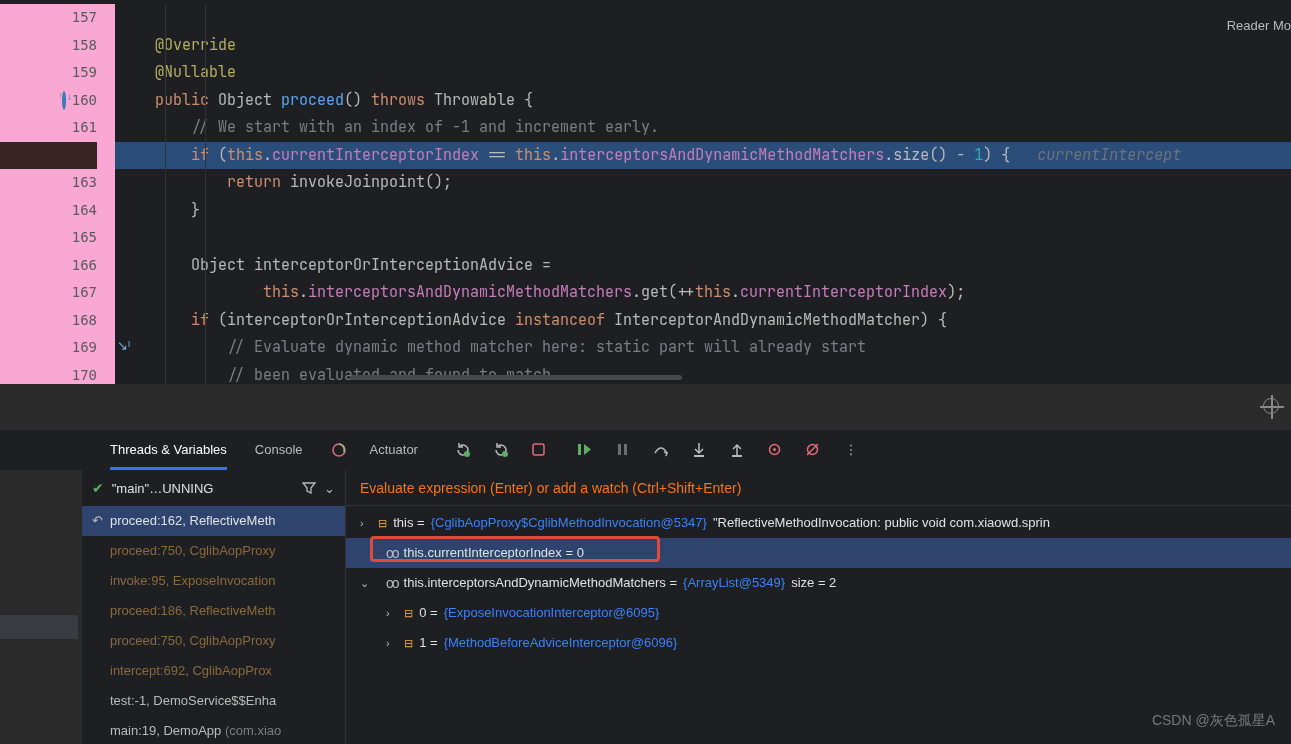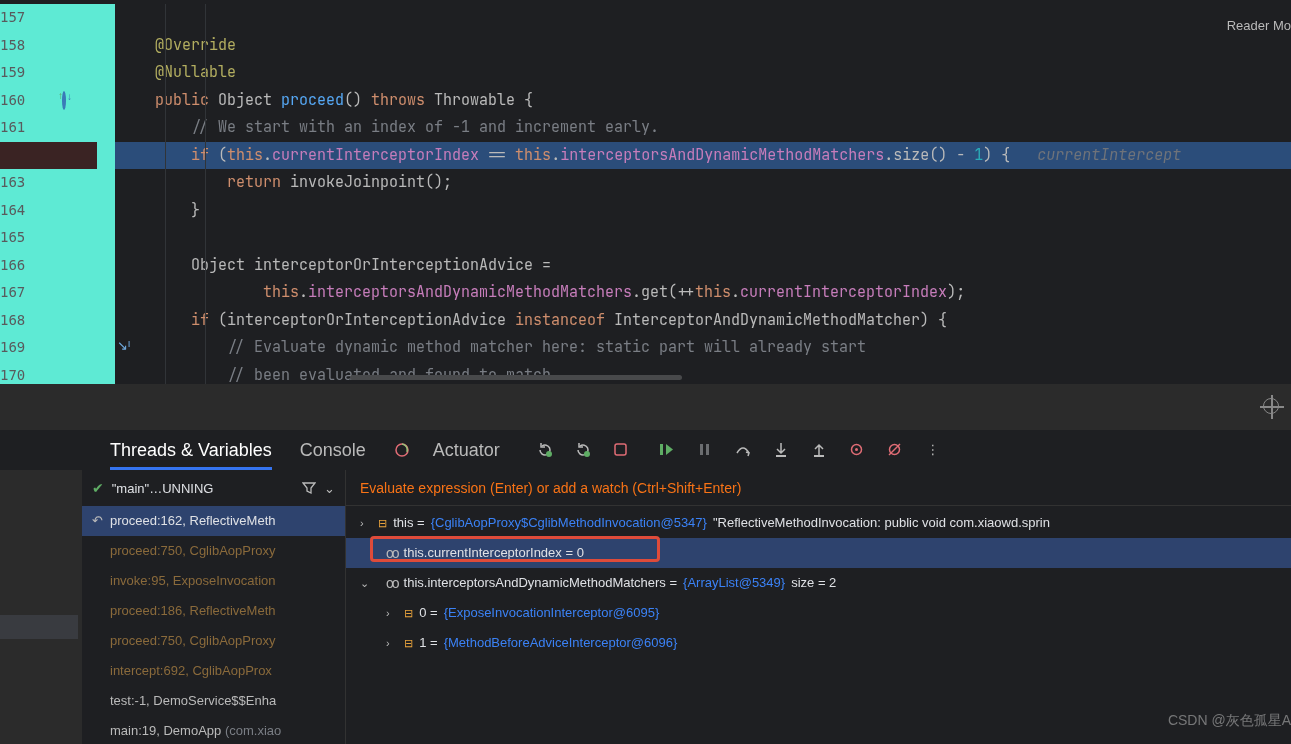--- a/index.html
+++ b/index.html
@@ -19,22 +19,23 @@
 
   
   .editor {
     display: flex;
     height: 380px;
     background: #1e1f22;
     position: relative;
   }
   .gutter {
     width: 115px;
-    background: #5eead4;
+    background: #f9a8d4;
     flex-shrink: 0;
+    text-align: right;
     color: #595b5d;
     padding-right: 18px;
     position: relative;
   }
   .gutter .ln { height: 27.5px; line-height: 27.5px; font-family: 'Consolas', monospace; font-size: 14px; }
   .icon-impl { width:12px; height:12px; border-radius:50%; background:#4a8a4a; position:relative; }
   .icon-impl::after { content:'↑'; position:absolute; right:-7px; top:-3px; color:#5aa05a; font-size:10px; }
   .icon-override { width:12px; height:12px; border-radius:50%; border:2px solid #3a7ab8; position:relative;}
   .icon-override::after { content:'↓'; position:absolute; right:-8px; top:-2px; color:#3a7ab8; font-size:10px; }
   .breakpoint-row { background:#3a2323; }
@@ -73,21 +74,21 @@
   .crosshair::before{ left:7px; top:-4px; width:1.5px; height:24px;}
   .crosshair::after{ top:7px; left:-4px; height:1.5px; width:24px;}
 
   
   .debug-panel { height: 318px; background:#1e1f22; display:flex; flex-direction:column;}
   .debug-toolbar {
     display:flex; align-items:center; height:40px;
     border-bottom:1px solid #1e1f22;
     padding-left: 110px; gap: 28px;
   }
-  .tab { color:#bababa; height:40px; line-height:40px; cursor:pointer; font-size:18px;}
+  .tab { color:#bababa; height:40px; line-height:40px; cursor:pointer; font-size:13px;}
   .tab.active { color:#fff; border-bottom:3px solid #3574f0; margin-bottom:-1px;}
   .tbtn { width:18px; height:18px; display:inline-flex; align-items:center; justify-content:center; color:#bababa;}
   .debug-body { display:flex; flex:1; overflow:hidden;}
   .left-gutter { width:82px; background:#2b2b2b; flex-shrink:0;}
   .left-gutter-sel { position:absolute; background:#393b40; width:78px; height:24px;}
   .frames { width:264px; background:#1e1f22; border-right:1px solid #323232; flex-shrink:0; overflow:hidden;}
   .frames-header { display:flex; align-items:center; height:36px; padding:0 10px; gap:8px; }
   .check-icon { color:#5fad65; font-size:14px;}
   .thread-name { color:#dfe1e5;}
   .filter-icon { width:14px; height:14px; position:relative; margin-left:auto;}
@@ -106,21 +107,21 @@
   .var-row { height:30px; line-height:30px; padding-left: 14px; font-size:13px; white-space:nowrap; display:flex; align-items:center; gap:6px;}
   .var-row.selected { background:#2e436e;}
   .arrow { display:inline-block; width:12px; color:#bababa; font-size:11px;}
   .highlight-box { border:3px solid #de4b3a; border-radius:4px; padding:1px 6px; position:absolute;}
   .obj-icon { color:#e8a33d; font-size:11px;}
   .infin-icon { color:#bababa; font-size:14px; letter-spacing:-2px;margin-left:8px;}
   .vname { color:#dfe1e5;}
   .vval-obj { color:#3b82f6;}
   .vval-str { color:#dfe1e5;}
   .vval-num { color:#dfe1e5;}
-  .watermark { position:absolute; bottom:14px; right:0; color:#bdbdbd; font-size:14px; opacity:0.55;}
+  .watermark { position:absolute; bottom:14px; right:16px; color:#bdbdbd; font-size:14px; opacity:0.55;}
   .dbg-icons { display:flex; gap:20px; margin-left:8px; align-items:center;}
 </style>
 </head>
 <body>
 
 <div class="top-bar"></div>
 
 <div class="editor">
   <span class="reader-mode">Reader Mo</span>
   <div class="gutter" id="gutter">

